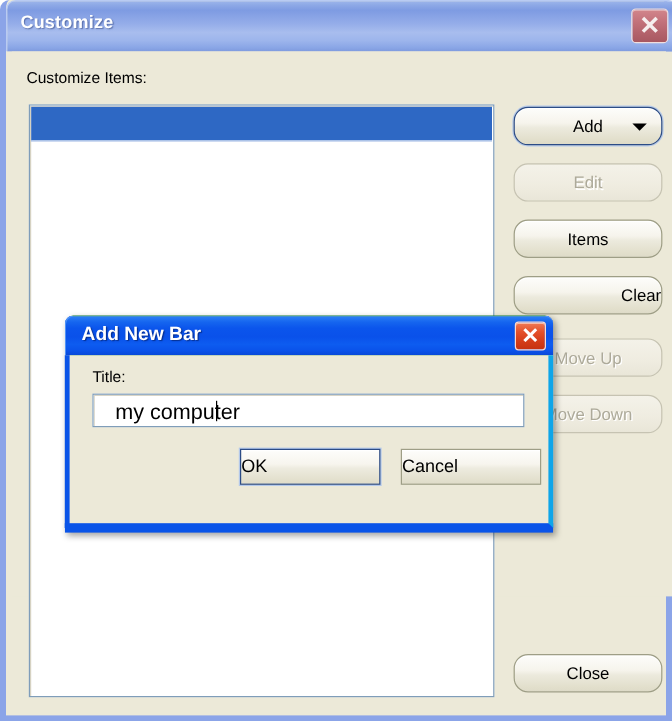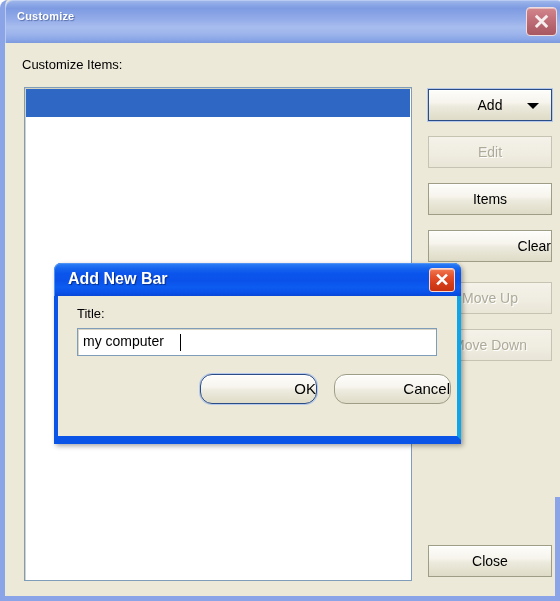--- a/index.html
+++ b/index.html
@@ -49,21 +49,21 @@
         #7e9ade 100%);
     border-radius: 8px 8px 0 0;
     border-top: 1px solid #b9cbf2;
     border-left: 1px solid #b9cbf2;
     border-right: 1px solid #6e8bd4;
   }
   .titlebar-text {
     position: absolute;
     left: 11px;
     top: 9px;
-    font-size: 11px;
+    font-size: 15px;
     font-weight: bold;
     color: #ffffff;
     letter-spacing: 0.2px;
     text-shadow: 1px 1px 1px rgba(40,60,120,0.55);
     white-space: nowrap;
   }
   .close-btn-outer {
     position: absolute;
     right: 7px;
     top: 6px;
@@ -129,21 +129,21 @@
     background: #2e68c4;
     border-bottom: 1px solid #ffffff;
   }
 
   
   .btn {
     position: absolute;
     box-sizing: border-box;
     width: 124px;
     height: 32px;
-    border-radius: 0;
+    border-radius: 12px;
     background: linear-gradient(to bottom,
        #fdfdfb 0%, #f6f4ec 42%, #eceadd 55%, #e2dfcc 88%, #dedbc8 100%);
     border: 1px solid #9e9e86;
     font-family: "Liberation Sans", sans-serif;
     font-size: 14px;
     color: #000000;
     text-align: center;
     line-height: 30px;
     cursor: default;
     box-shadow: inset 0 1px 0 #ffffff;
@@ -267,47 +267,47 @@
     top: 32px;
     width: 360px;
     height: 28px;
     box-sizing: border-box;
     background: #ffffff;
     border: 1px solid #7f9db9;
     box-shadow: inset 1px 1px 0 #d8d4c6;
   }
   .title-input-text {
     position: absolute;
-    left: 5px;
+    left: 18px;
     top: 4px;
-    font-size: 14px;
+    font-size: 18px;
     color: #000000;
     white-space: nowrap;
   }
   .caret {
     position: absolute;
     left: 102px;
     top: 5px;
     width: 1px;
     height: 17px;
     background: #000000;
   }
 
   .sub-btn {
     position: absolute;
     box-sizing: border-box;
     width: 117px;
     height: 30px;
-    border-radius: 12px;
+    border-radius: 0;
     background: linear-gradient(to bottom,
        #fdfdfb 0%, #f7f5ee 42%, #edebdf 55%, #e3e0ce 88%, #dfdcc9 100%);
     border: 1px solid #9e9e86;
     font-size: 15px;
     color: #000000;
-    text-align: right;
+    text-align: left;
     line-height: 28px;
     cursor: default;
     box-shadow: inset 0 1px 0 #ffffff;
   }
   .sub-btn.default {
     border: 1px solid #2c4c86;
     box-shadow: 0 0 0 1px #b3c8ea, inset 0 1px 0 #ffffff;
   }
   #sub-ok     { left: 142px; top: 78px; }
   #sub-cancel { left: 276px; top: 78px; }

